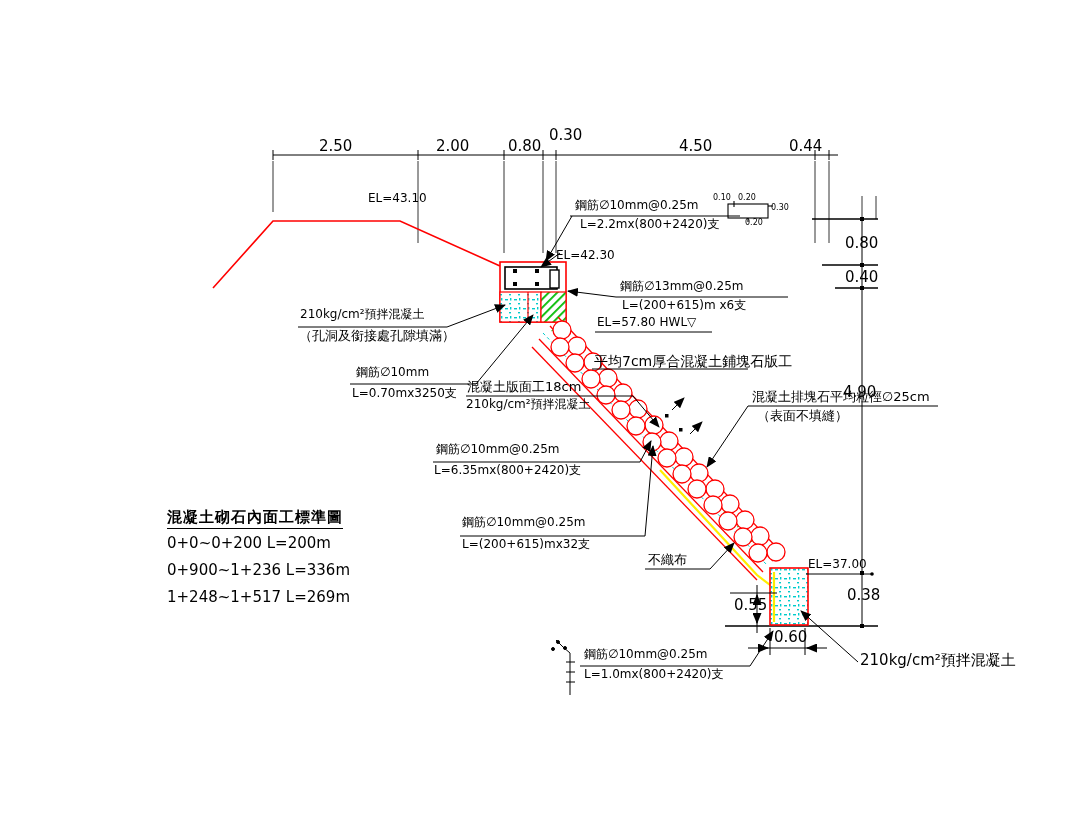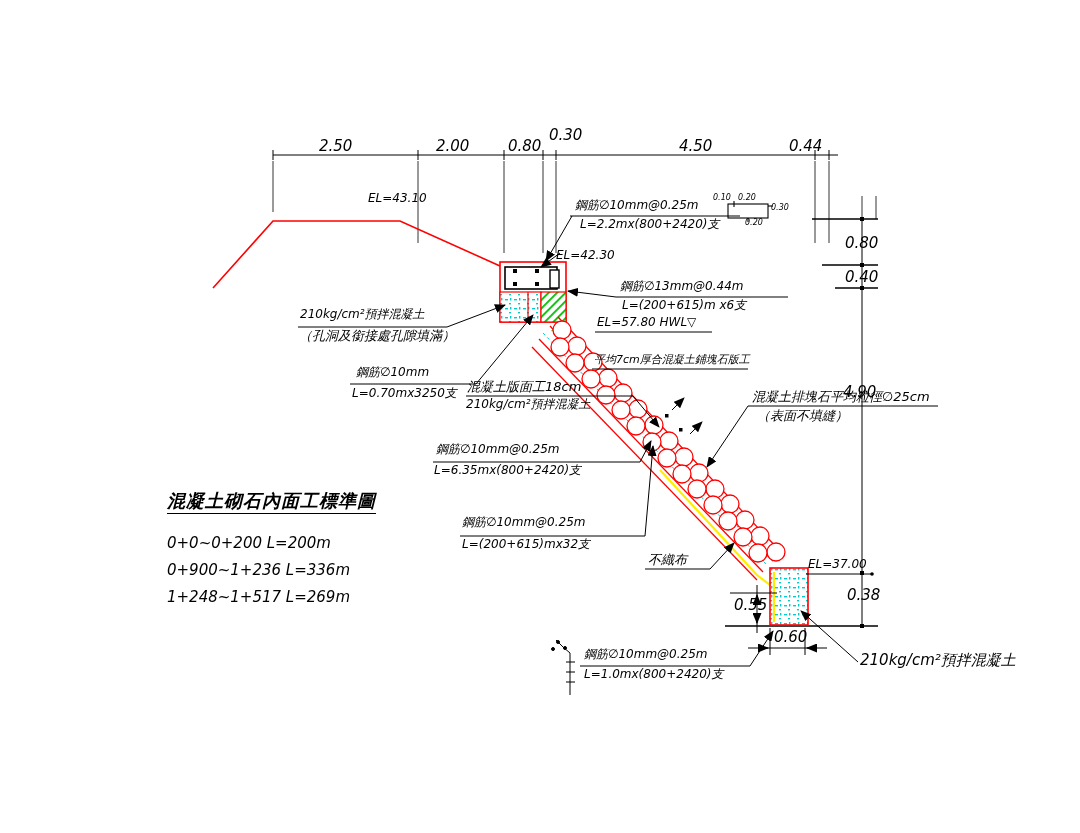--- a/index.html
+++ b/index.html
@@ -1,26 +1,26 @@
 <!DOCTYPE html>
 <html><head>
 <meta charset="utf-8">
 <style>
   html,body{margin:0;padding:0;background:#fff;}
   #canvas{position:relative;width:1080px;height:833px;background:#ffffff;overflow:hidden;
-          font-family:"DejaVu Sans",sans-serif;font-style:italic;}
+          font-family:"DejaVu Sans",sans-serif;}
   svg{position:absolute;left:0;top:0;}
   .lbl{position:absolute;white-space:nowrap;color:#000;line-height:1.05;
        font-family:"DejaVu Sans",sans-serif;}
   .s8{font-size:8px;}
-  .s11{font-size:11px;}
+  .s11{font-size:14px;}
   .s13{font-size:13px;}
   .s14{font-size:12px;}
   .s15{font-size:15px;}
-  .s17{font-size:18px;font-weight:bold;letter-spacing:1px;}
+  .s17{font-size:15px;font-weight:bold;letter-spacing:1px;margin-top:18px;}
   .und{border-bottom:1.5px solid #000;padding-bottom:2px;}
 </style>
 </head>
 <body>
 
 <div id="canvas">
 
 <svg width="1080" height="833" viewBox="0 0 1080 833">
   <defs>
     <marker id="arr" markerWidth="11" markerHeight="9" refX="10" refY="4.5" orient="auto" markerUnits="userSpaceOnUse">
@@ -226,21 +226,21 @@
 <div class="lbl s8" style="left:745px;top:219px">0.20</div>
 
 <div class="lbl s14" style="left:368px;top:192px">EL=43.10</div>
 <div class="lbl s14" style="left:556px;top:249px">EL=42.30</div>
 <div class="lbl s14" style="left:597px;top:316px">EL=57.80  HWL▽</div>
 <div class="lbl s14" style="left:808px;top:558px">EL=37.00</div>
 
 <div class="lbl s14" style="left:575px;top:199px">鋼筋∅10mm@0.25m</div>
 <div class="lbl s14" style="left:580px;top:218px">L=2.2mx(800+2420)支</div>
 
-<div class="lbl s14" style="left:620px;top:280px">鋼筋∅13mm@0.44m</div>
+<div class="lbl s14" style="left:620px;top:280px">鋼筋∅13mm@0.25m</div>
 <div class="lbl s14" style="left:622px;top:299px">L=(200+615)m x6支</div>
 
 <div class="lbl s14" style="left:300px;top:308px">210kg/cm²預拌混凝土</div>
 <div class="lbl s13" style="left:299px;top:329px">（孔洞及銜接處孔隙填滿）</div>
 
 <div class="lbl s14" style="left:356px;top:366px">鋼筋∅10mm</div>
 <div class="lbl s14" style="left:352px;top:387px">L=0.70mx3250支</div>
 
 <div class="lbl s13" style="left:467px;top:380px">混凝土版面工18cm</div>
 <div class="lbl s14" style="left:466px;top:398px">210kg/cm²預拌混凝土</div>

